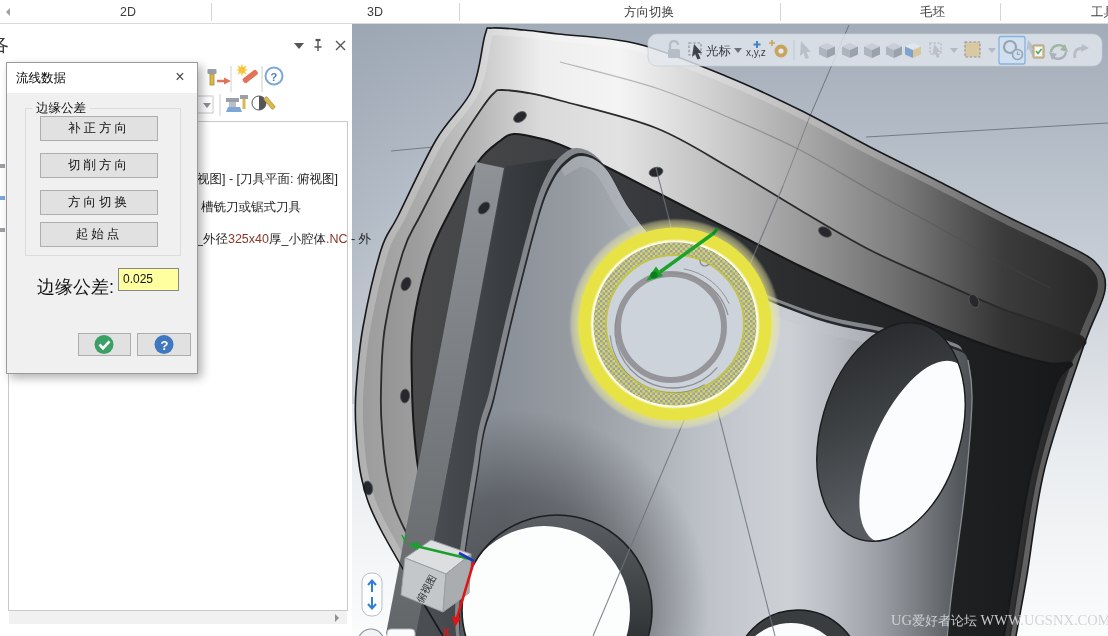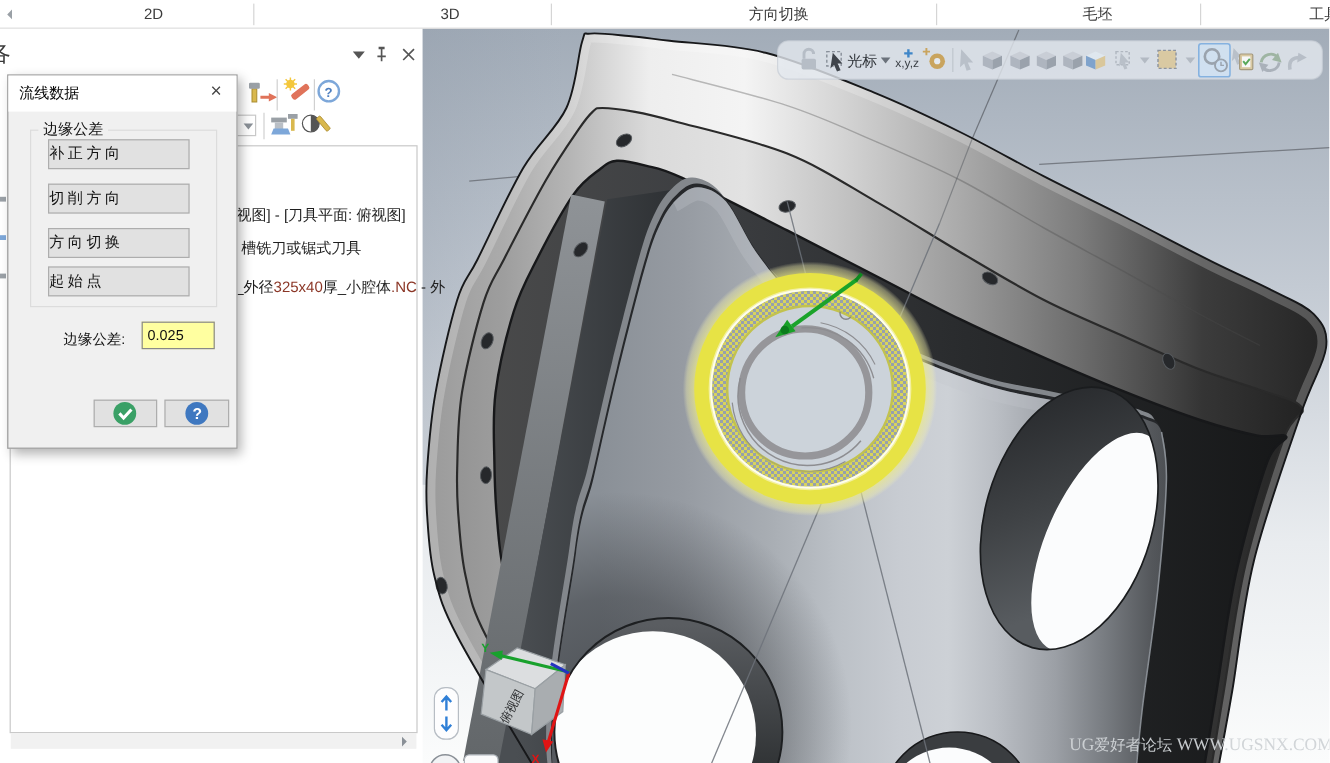--- a/index.html
+++ b/index.html
@@ -10,30 +10,30 @@
 #panel{left:0;top:24px;width:352px;height:612px;background:#fff}
 #dlg{left:6px;top:62px;width:192px;height:312px;background:#f0f0f0;border:1px solid #9a9a9a;
  box-shadow:4px 4px 9px rgba(0,0,0,0.30);z-index:30}
 #dlgtitle{position:absolute;left:0;top:0;width:100%;height:30px;background:#fff;color:#000000;
  line-height:30px;padding-left:9px;font-size:12.5px}
 #dlgx{position:absolute;right:2px;top:0;width:30px;height:30px;text-align:center;line-height:28px;
  font-size:16px;color:#444}
 .grp{position:absolute;left:18px;top:45px;width:156px;height:148px;border:1px solid #dcdcdc}
 .grplbl{position:absolute;left:25px;top:37px;background:#f0f0f0;padding:0 4px;color:#111;font-size:12.5px}
 .btn{position:absolute;left:33px;width:118px;height:25px;background:#e1e1e1;border:1px solid #adadad;
- color:#111;font-size:12.5px;line-height:23px;letter-spacing:3px}
+ text-align:center;color:#111;font-size:12.5px;line-height:23px;letter-spacing:3px}
 .row{position:absolute;color:#1f1f1f;font-size:12.5px;white-space:nowrap;z-index:5}
 .tri{display:inline-block;width:0;height:0;border:4px solid transparent}
 </style></head><body>
 
 <div class="abs" id="tabs">
  <div class="tab" style="left:40px;width:96px">2D</div>
  <div class="tab" style="left:287px;width:96px">3D</div>
  <div class="tab" style="left:540px;width:134px">方向切换</div>
- <div class="tab" style="left:857px;width:70px">毛坯</div>
+ <div class="tab" style="left:875px;width:70px">毛坯</div>
  <div class="tab" style="left:1070px;width:46px">工具</div>
  <div class="tsep" style="left:211px"></div>
     <div class="tsep" style="left:459px"></div>
  <div class="tsep" style="left:780px"></div>
     <div class="tsep" style="left:1000px"></div>
  <div style="position:absolute;left:2px;top:8px;width:0;height:0;border:4px solid transparent;border-right-color:#9aa0a6"></div>
 </div>
 
 <div class="abs" id="panel">
  <div class="abs" style="left:-10px;top:8px;font-size:19px;color:#3a3a3a">各</div>
@@ -356,21 +356,21 @@
 
 <div class="abs" id="dlg">
  <div id="dlgtitle">流线数据</div>
     <div id="dlgx">×</div>
  <div class="grp"></div>
     <div class="grplbl">边缘公差</div>
  <div class="btn" style="top:53px">补正方向</div>
  <div class="btn" style="top:90px">切削方向</div>
  <div class="btn" style="top:127px">方向切换</div>
  <div class="btn" style="top:159px">起始点</div>
- <div class="abs" style="left:46px;top:212px;font-size:12px;color:#111">边缘公差:</div>
+ <div class="abs" style="left:30px;top:212px;font-size:18px;color:#111">边缘公差:</div>
  <div class="abs" style="left:111px;top:205px;width:61px;height:23px;background:#ffffa0;border:1px solid #888;
       line-height:21px;padding-left:4px;color:#111">0.025</div>
  <div class="abs" style="left:71px;top:270px;width:53px;height:23px;background:#e1e1e1;border:1px solid #adadad">
    <svg width="51" height="21" viewBox="0 0 51 21">
         <circle cx="25" cy="10.5" r="9.5" fill="#3aa066"></circle>
    <path d="M20.5,10.5 l3.5,3.8 6.5,-7" fill="none" stroke="#fff" stroke-width="2.6"></path>
       </svg>
  </div>
  <div class="abs" style="left:130px;top:270px;width:54px;height:23px;background:#e1e1e1;border:1px solid #adadad">
    <svg width="52" height="21" viewBox="0 0 52 21">

